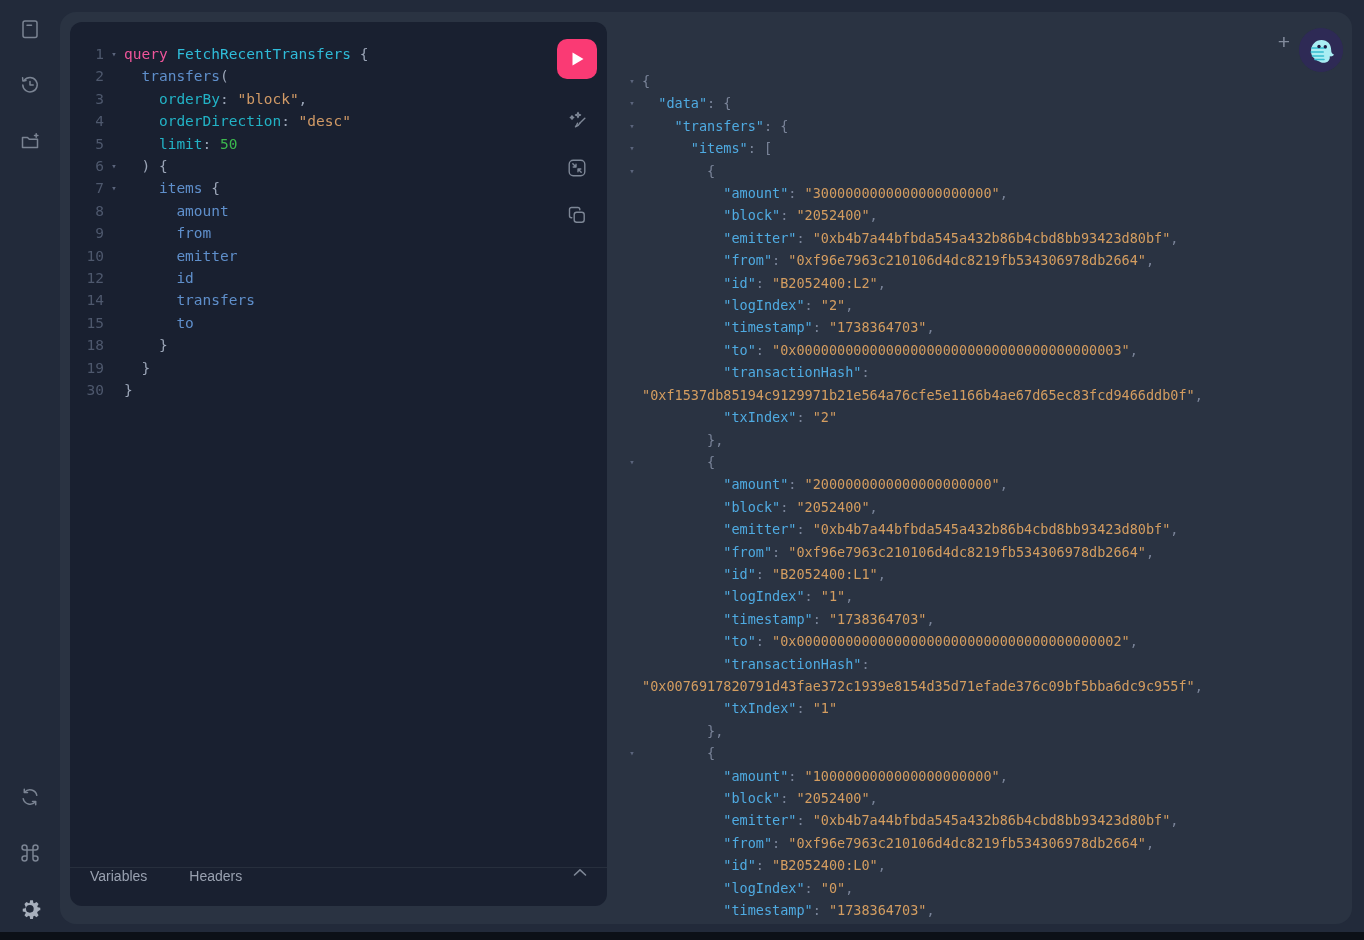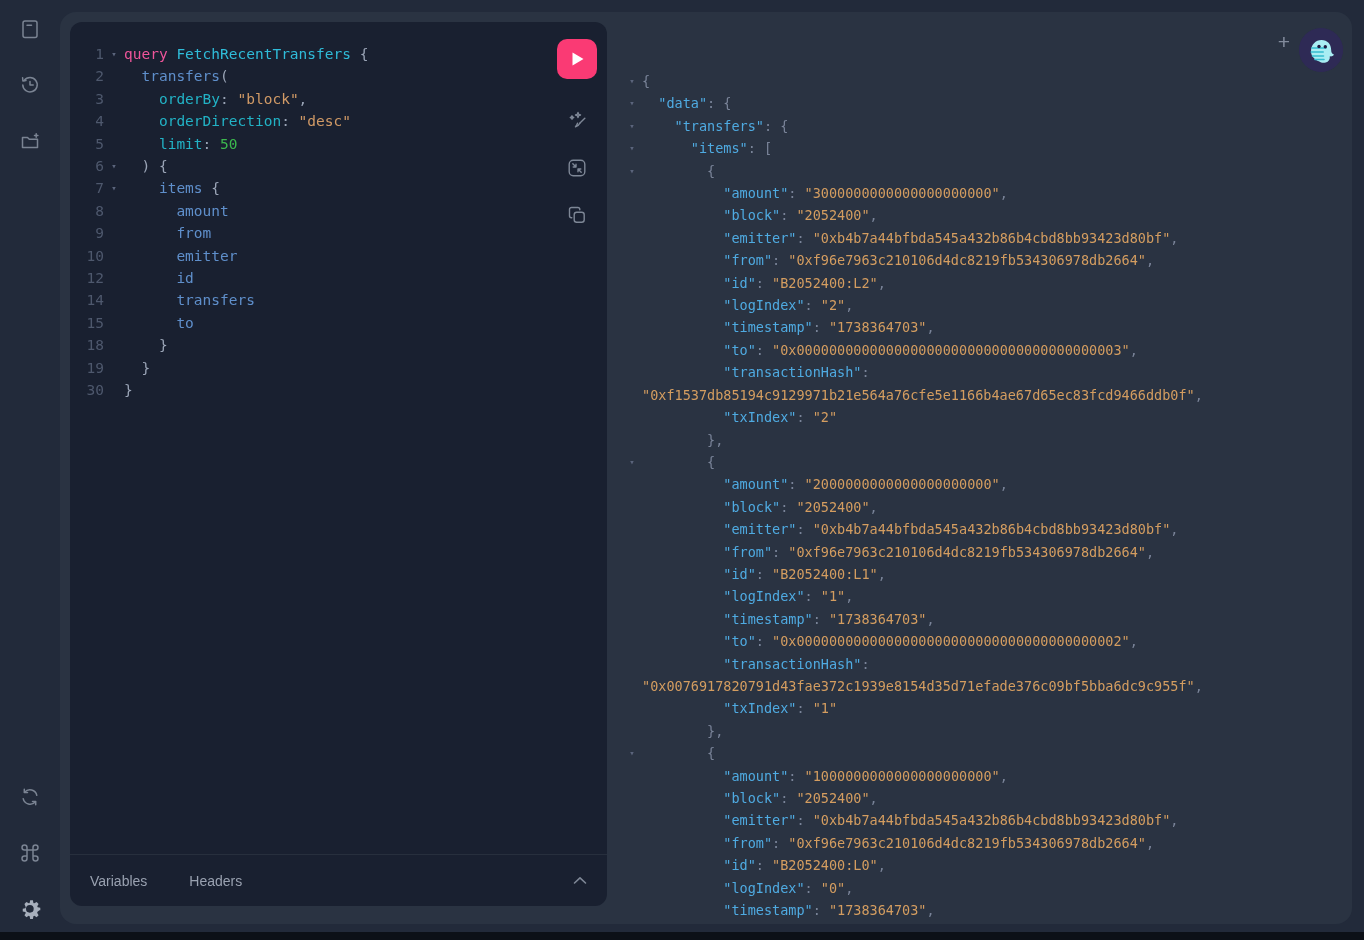--- a/index.html
+++ b/index.html
@@ -33,21 +33,21 @@
   .tok-key{color:var(--resp-key,#4fabe2)}
   .tok-val{color:var(--resp-value,#d49d60)}
   .tok-pn{color:var(--resp-punct,#7a8499)}
 
   
   .toolbar{position:absolute;top:17px;right:10px;width:40px;display:flex;flex-direction:column;align-items:center}
   .play{width:40px;height:40px;border-radius:10px;background:var(--accent,#fa3a74);border:none;display:flex;align-items:center;justify-content:center;cursor:pointer;margin-bottom:18px}
   .tbtn{width:40px;height:47px;display:flex;align-items:center;justify-content:center;color:var(--icon,#7e8796);background:none;border:none;cursor:pointer}
 
   
-  .efooter{position:absolute;left:0;right:0;bottom:0;height:52px;border-top:1px solid var(--divider,#272f3d);display:flex;align-items:center;padding:0 20px;gap:42px}
+  .efooter{position:absolute;left:0;right:0;bottom:0;height:39px;border-top:1px solid var(--divider,#272f3d);display:flex;align-items:flex-start;padding:0 20px;gap:42px}
   .ftab{color:var(--footer-text,#99a1b0);font-size:14px;cursor:pointer;background:none;border:none;font-family:"Liberation Sans",sans-serif}
   .chev{margin-left:auto;color:var(--icon,#7e8796);display:flex;align-items:center;cursor:pointer}
 
   
   .resp{position:absolute;left:552px;top:0;right:0;bottom:0;padding:58px 0 0 10px;font-family:"DejaVu Sans Mono",monospace;font-size:13.5px;line-height:22.4px;overflow:hidden}
   .rline{display:flex}
 
   .plus{position:absolute;top:18px;right:56px;width:24px;height:24px;color:#828b9c;font-size:21px;line-height:24px;text-align:center;background:none;border:none;cursor:pointer}
   .avatar{position:absolute;top:16px;right:9px;width:44px;height:44px;border-radius:50%;overflow:hidden;cursor:pointer;background:var(--avatar-bg,#2e2a55)}
 

